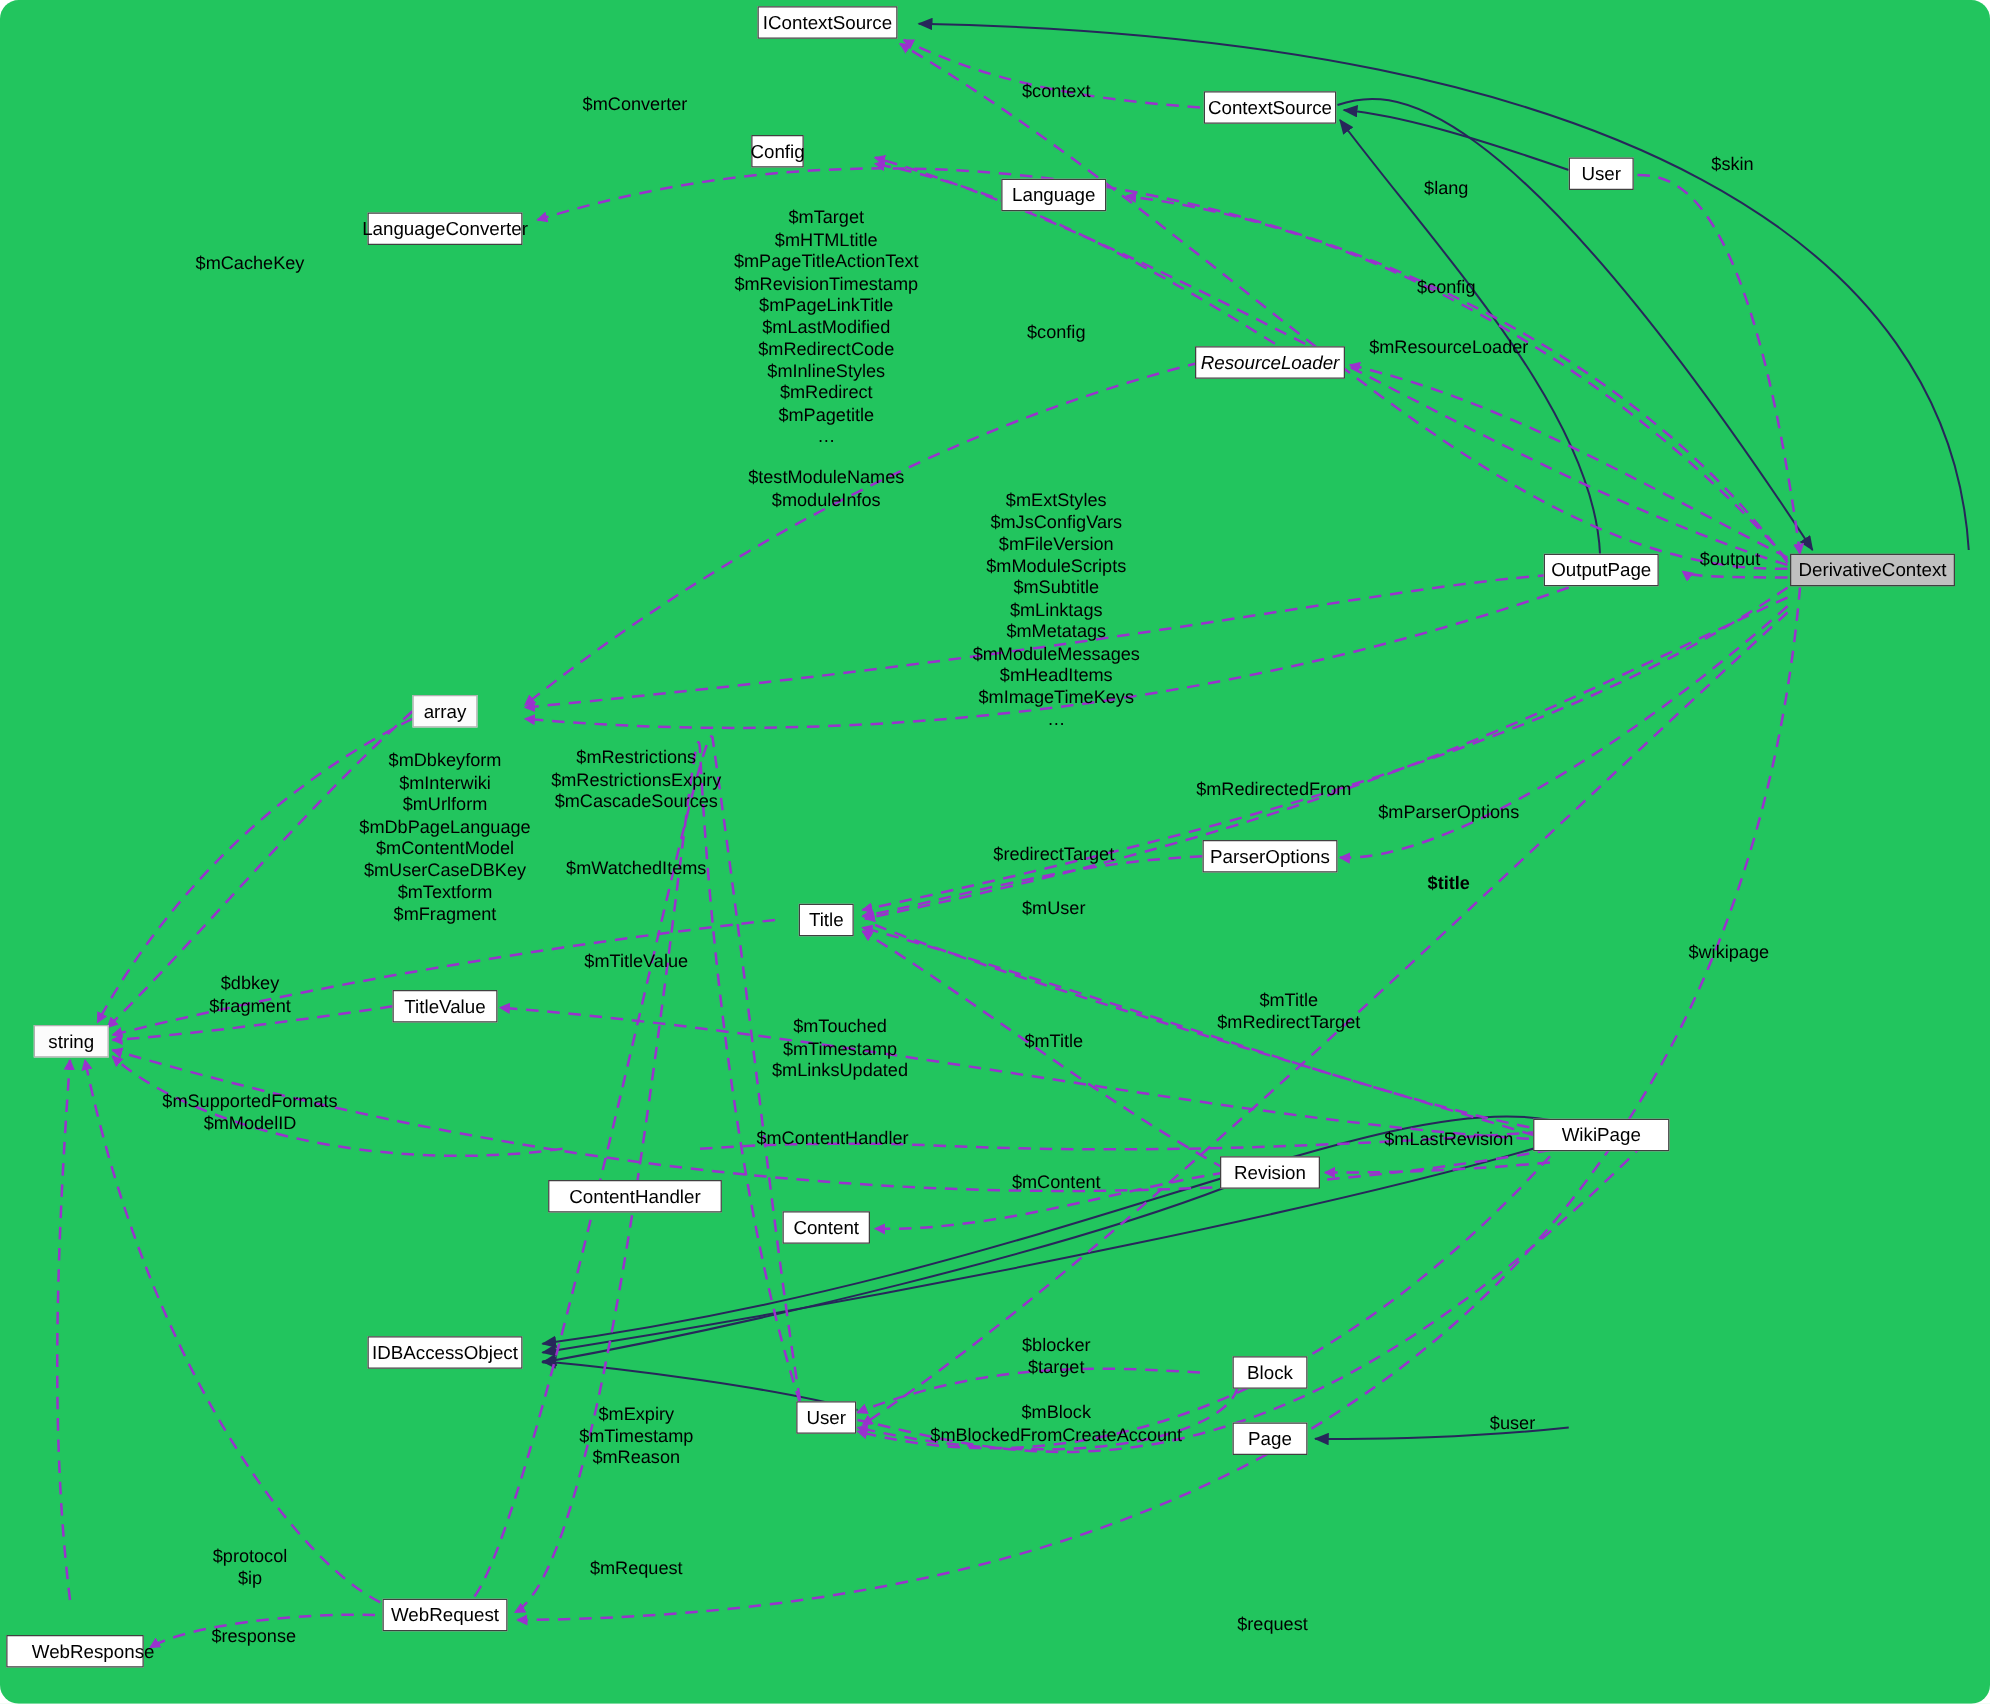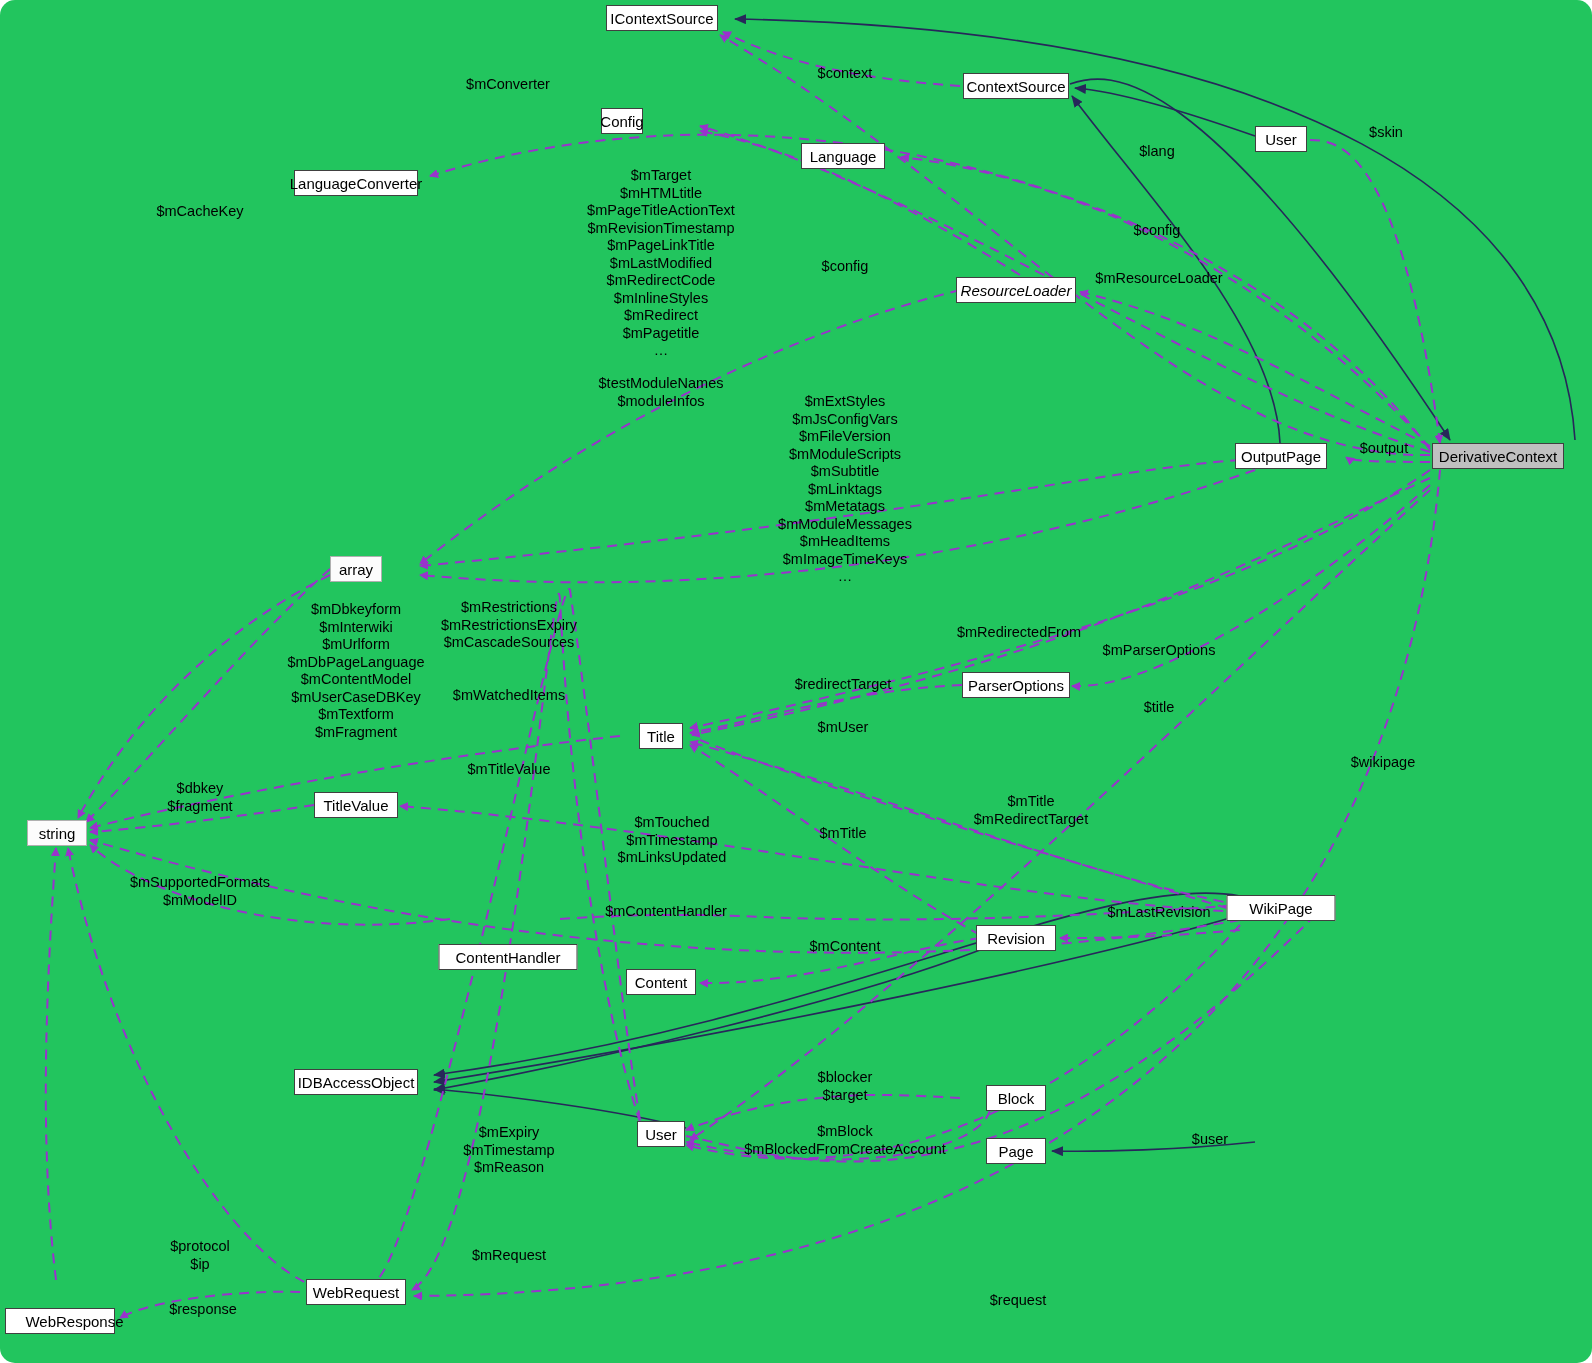--- a/index.html
+++ b/index.html
@@ -245,21 +245,21 @@
 $mUserCaseDBKey
 $mTextform
 $mFragment</div>
       <div class="edge-label" style="left: 509px; top: 625px;">$mRestrictions
 $mRestrictionsExpiry
 $mCascadeSources</div>
       <div class="edge-label" style="left: 1019px; top: 633px;">$mRedirectedFrom</div>
       <div class="edge-label" style="left: 1159px; top: 651px;">$mParserOptions</div>
       <div class="edge-label" style="left: 509px; top: 696px;">$mWatchedItems</div>
       <div class="edge-label" style="left: 843px; top: 685px;">$redirectTarget</div>
-      <div class="edge-label" style="left: 1159px; top: 708px;">$title</div>
+      <div class="edge-label" style="left: 1159px; top: 708px; font-weight: bold;">$title</div>
       <div class="edge-label" style="left: 843px; top: 728px;">$mUser</div>
       <div class="edge-label" style="left: 509px; top: 770px;">$mTitleValue</div>
       <div class="edge-label" style="left: 1383px; top: 763px;">$wikipage</div>
       <div class="edge-label" style="left: 200px; top: 797px;">$dbkey
 $fragment</div>
       <div class="edge-label" style="left: 1031px; top: 810px;">$mTitle
 $mRedirectTarget</div>
       <div class="edge-label" style="left: 672px; top: 840px;">$mTouched
 $mTimestamp
 $mLinksUpdated</div>

